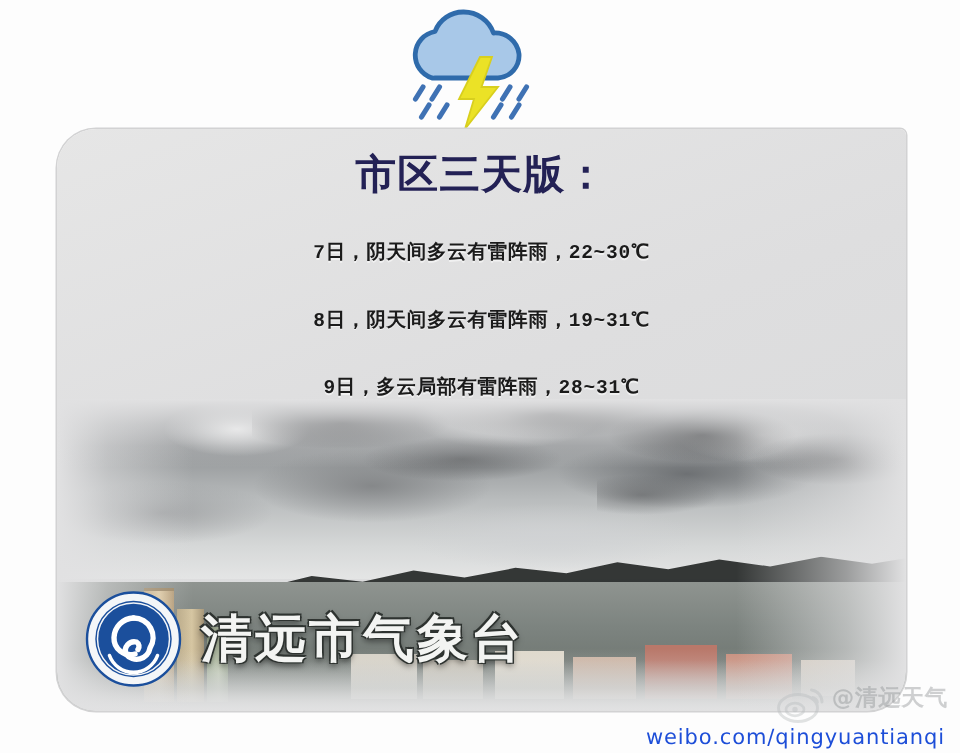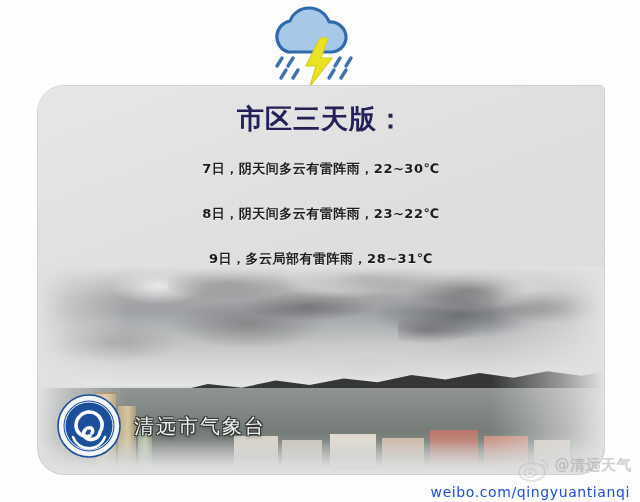--- a/index.html
+++ b/index.html
@@ -132,20 +132,21 @@
   }
 
   
   #text-block {
     position: absolute;
     left: 0;
     top: 16px;
     width: 566px;
     text-align: center;
     z-index: 4;
+    font-family: Liberation Mono, monospace;
   }
   #card-title {
     font-size: 27px;
     font-weight: bold;
     color: #232155;
     letter-spacing: 1px;
     line-height: 34px;
     margin-bottom: 10px;
   }
   .fc-line {
@@ -163,22 +164,22 @@
     left: 18px;
     bottom: 14px;
     height: 68px;
     display: flex;
     align-items: center;
     gap: 12px;
     z-index: 6;
   }
   #cma-logo { width: 66px; height: 66px; }
   #station-name {
-    font-size: 20px;
-    font-weight: normal;
+    font-size: 34px;
+    font-weight: bold;
     color: #f3f4f2;
     letter-spacing: 2px;
     text-shadow: 1px 1px 0 #2e3330, -1px 1px 0 #2e3330,
                  1px -1px 0 #2e3330, -1px -1px 0 #2e3330,
                  0 2px 4px rgba(0,0,0,.55);
   }
 
   
   #weibo-watermark {
     position: absolute;
@@ -249,21 +250,21 @@
       <div class="bldg" id="blk-6"></div>
       <div class="bldg" id="blk-7"></div>
       <div class="ph-layer" id="fg-haze"></div>
     </div>
     <div class="ph-layer" id="photo-fade"></div>
   </div>
 
   <div id="text-block">
     <div id="card-title">市区三天版：</div>
     <div class="fc-line">7日，阴天间多云有雷阵雨，22~30℃</div>
-    <div class="fc-line">8日，阴天间多云有雷阵雨，23~22℃</div>
+    <div class="fc-line">8日，阴天间多云有雷阵雨，19~31℃</div>
     <div class="fc-line">9日，多云局部有雷阵雨，28~31℃</div>
   </div>
 
   <div id="station-row">
     <svg id="cma-logo" viewBox="0 0 66 66">
       <circle cx="33" cy="33" r="31" fill="#f4f6f8" stroke="#1b4f9c" stroke-width="1.6"></circle>
       <circle cx="33" cy="33" r="25.5" fill="#1b4f9c"></circle>
       <circle cx="33" cy="33" r="24" fill="none" stroke="#f4f6f8" stroke-width="1"></circle>
 
       <path d="M33 19 a13 13 0 0 1 11 20 a9 9 0 0 1 -16 4 a6 6 0 0 1 7 -8 a3.4 3.4 0 0 1 1 5" fill="none" stroke="#ffffff" stroke-width="3.6" stroke-linecap="round"></path>

